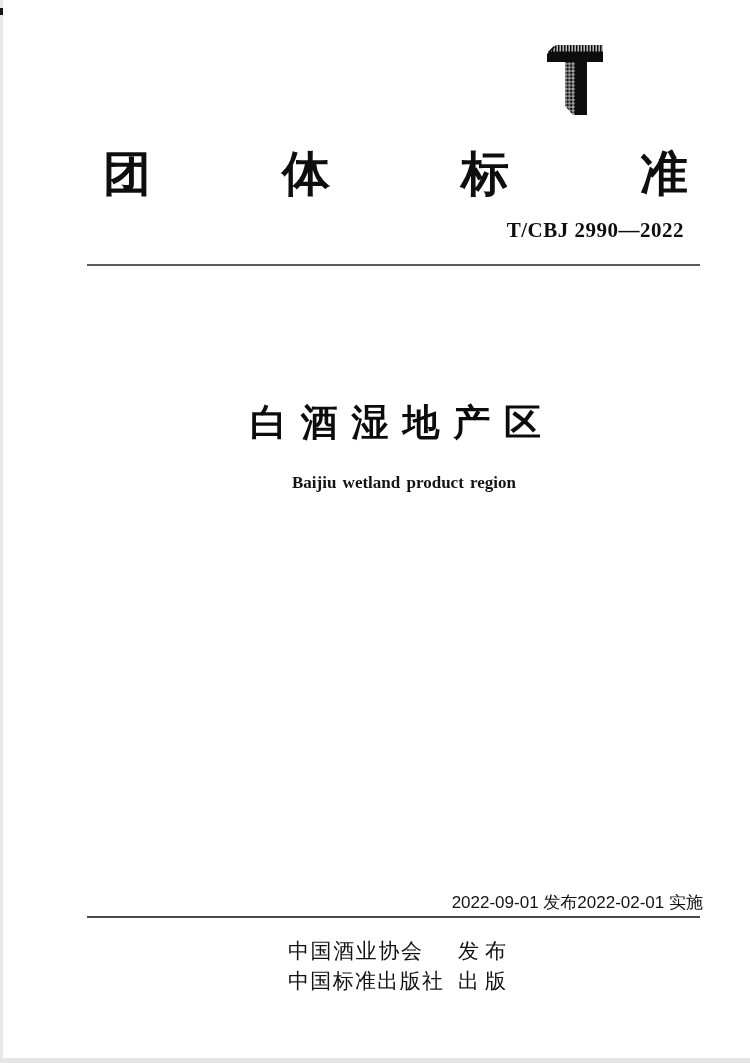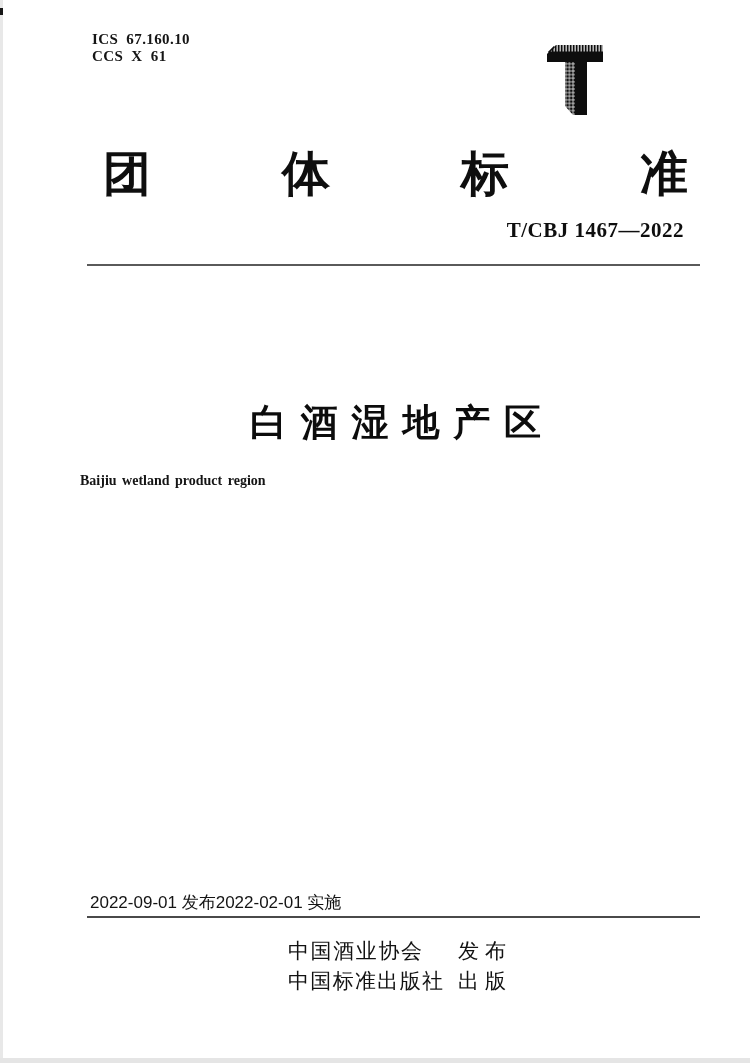--- a/index.html
+++ b/index.html
@@ -39,28 +39,29 @@
   }
   .rule { position:absolute; height:2px; }
   .rule-top    { left:87px; top:264px; width:613px; background:#5a5a5a; }
   .rule-bottom { left:87px; top:916px; width:613px; background:#4a4a4a; }
 
   .title-zh {
     position:absolute; left:250px; top:404px; width:291px;
     font-weight:700; font-size:37px; line-height:38px; color:#0c0c0c;
   }
   .title-en {
-    position:absolute; left:80px; top:473px; width:614px;
+    position:absolute; left:97px; top:473px; width:614px;
+    text-align:center;
     font-family:"Liberation Serif", serif;
-    font-weight:700; font-size:14px; word-spacing:2px; color:#141414;
+    font-weight:700; font-size:17px; word-spacing:2px; color:#141414;
   }
 
   .dates-row {
     position:absolute; left:90px; top:891px; width:613px;
-    display:flex; justify-content:flex-start;
+    display:flex; justify-content:flex-end;
     font-size:17px; font-weight:500; color:#141414;
   }
 
   .publishers { position:absolute; left:288px; top:936px; width:218px; }
   .pub-row {
     display:flex; justify-content:space-between; align-items:center;
     height:30px; font-size:21px; font-weight:500; color:#121212;
   }
   .pub-row:nth-of-type(1) .pub-name { width:134px; }
   .pub-row:nth-of-type(2) .pub-name { width:155px; }
@@ -68,24 +69,20 @@
 </style>
 </head>
 <body>
 
 <div class="page">
 
   <div class="edge-left"></div>
   <div class="edge-bottom"></div>
   <div class="edge-mark"></div>
 
-  <div class="ics-block">
-    <div>ICS 67.160.10</div>
-    <div>CCS X 61</div>
-  </div>
 
   <svg class="t-logo" width="58" height="74" viewBox="0 0 58 74" aria-hidden="true">
     <defs>
       <pattern id="hatchV" width="3" height="8" patternUnits="userSpaceOnUse">
         <rect width="3" height="8" fill="#0d0d0d"></rect>
         <rect x="1.6" width="1.1" height="8" fill="#ffffff"></rect>
       </pattern>
       <pattern id="hatchX" width="3.6" height="3.6" patternUnits="userSpaceOnUse">
         <rect width="3.6" height="3.6" fill="#0d0d0d"></rect>
         <path d="M0 1.8 H3.6 M1.8 0 V3.6" stroke="#ffffff" stroke-width="0.7"></path>
@@ -100,21 +97,21 @@
     <polygon points="19,62 19,71 27,71" fill="#ffffff"></polygon>
   </svg>
 
   <div class="standard-type char-justify">
       <span>团</span>
       <span>体</span>
       <span>标</span>
       <span>准</span>
     </div>
 
-  <div class="standard-number">T/CBJ 1467—2022</div>
+  <div class="standard-number">T/CBJ 2990—2022</div>
 
   <div class="rule rule-top"></div>
 
   <div class="title-zh char-justify">
       <span>白</span>
       <span>酒</span>
       <span>湿</span>
       <span>地</span>
       <span>产</span>
       <span>区</span>

